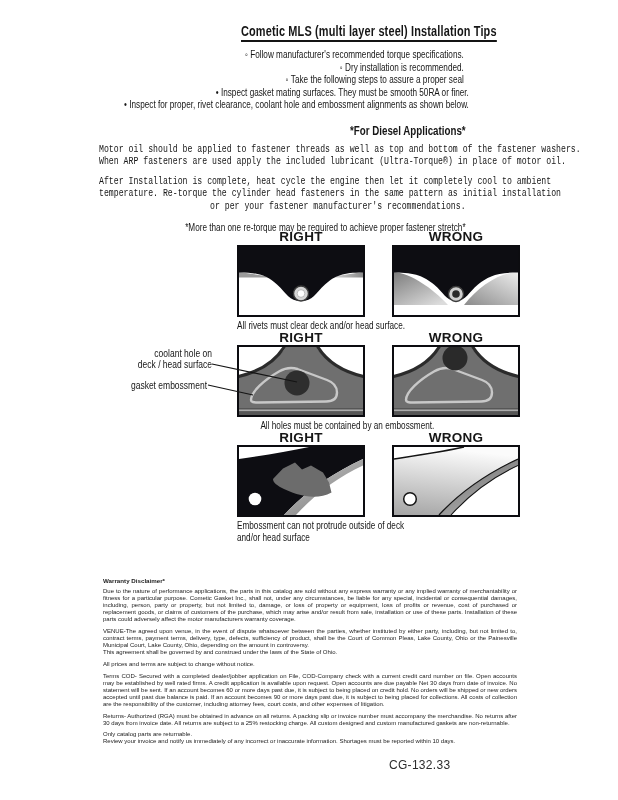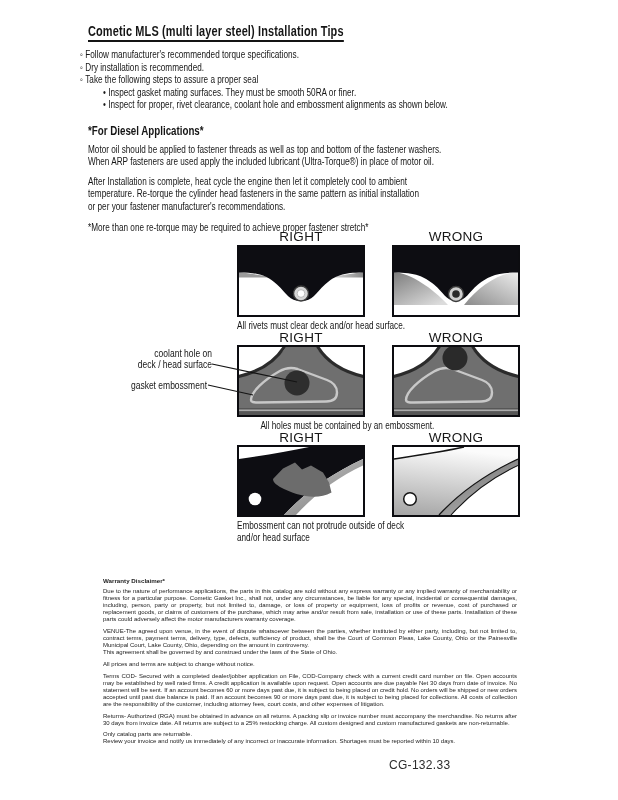--- a/index.html
+++ b/index.html
@@ -1,32 +1,32 @@
 <!DOCTYPE html>
 <html><head>
 <meta charset="utf-8">
 <style>
   html,body{margin:0;padding:0;background:#fff;}
   .page{position:relative;width:618px;height:800px;background:#ffffff;overflow:hidden;
         font-family:"Liberation Sans","DejaVu Sans",sans-serif;color:#161616;}
   
   .cx{transform:scaleX(0.78);transform-origin:0 0;}
-  .text-col{position:absolute;left:88px;top:22px;width:470px;}
+  .text-col{position:absolute;left:99px;top:22px;width:470px;text-align:right;}
   .title{font-size:14px;font-weight:bold;margin:0 0 6px 0;display:inline-block;
          border-bottom:2px solid #141414;padding-bottom:1px;letter-spacing:.2px;white-space:nowrap;}
   .line{font-size:10.5px;line-height:12.5px;white-space:nowrap;}
   .mk{display:inline-block;margin-right:3px;}
   .blt{margin-left:-8px;}
   .sub{margin-left:15px;}
   .h2{font-size:12.5px;font-weight:bold;margin:13px 0 5px 0;white-space:nowrap;}
-  .para{margin:0 0 7px 0;}
+  .para{margin:0 0 7px 0;font-family:Liberation Mono, monospace;}
   .note{margin-top:9px;}
   
   .diagrams{position:absolute;left:0;top:225px;width:618px;height:340px;}
-  .dlabel{position:absolute;width:128px;text-align:center;font-weight:normal;
+  .dlabel{position:absolute;width:128px;text-align:center;font-weight:bold;
           font-size:13.5px;letter-spacing:.3px;}
   .panel{position:absolute;width:128px;height:72px;border:2px solid #0c0c10;
          box-sizing:border-box;background:#fff;}
   .panel svg{display:block;width:124px;height:68px;}
   .cap{position:absolute;font-size:10.5px;line-height:12.5px;white-space:nowrap;}
   .capc{text-align:center;}
   .slabel{position:absolute;font-size:10px;line-height:11px;text-align:right;
           transform:scaleX(0.85);transform-origin:100% 0;white-space:nowrap;}
   .leaders{position:absolute;pointer-events:none;}
   

